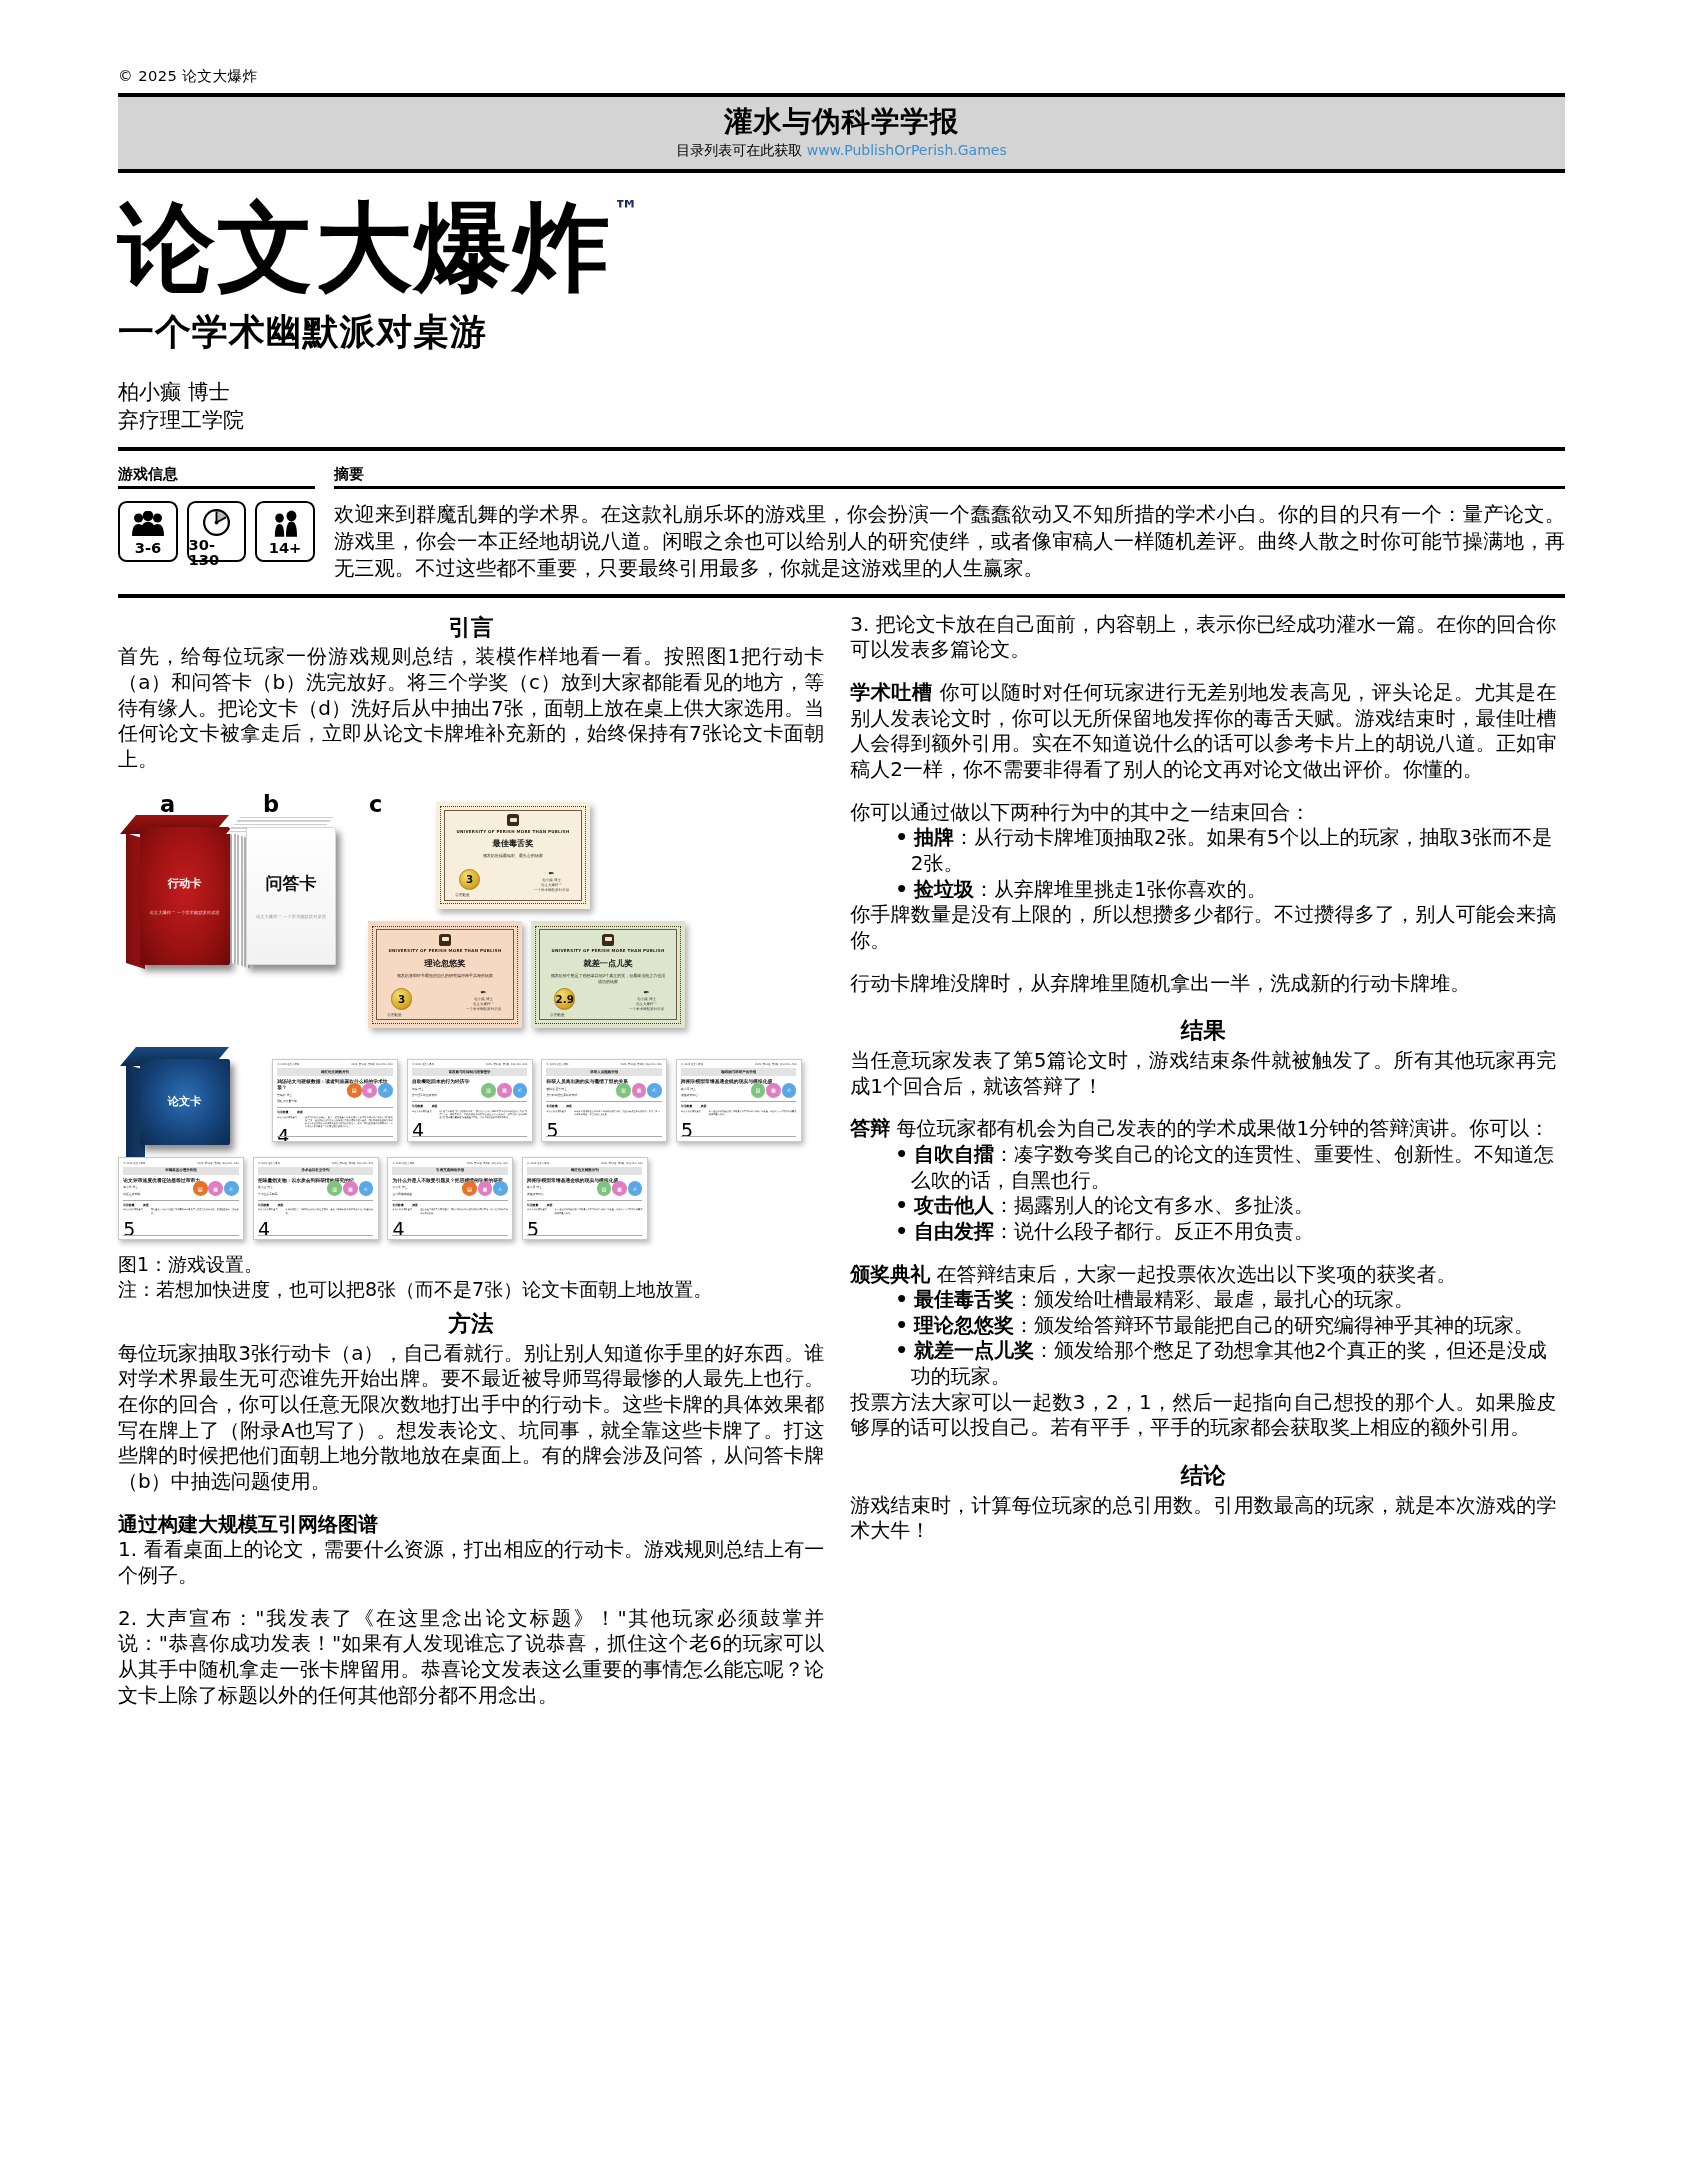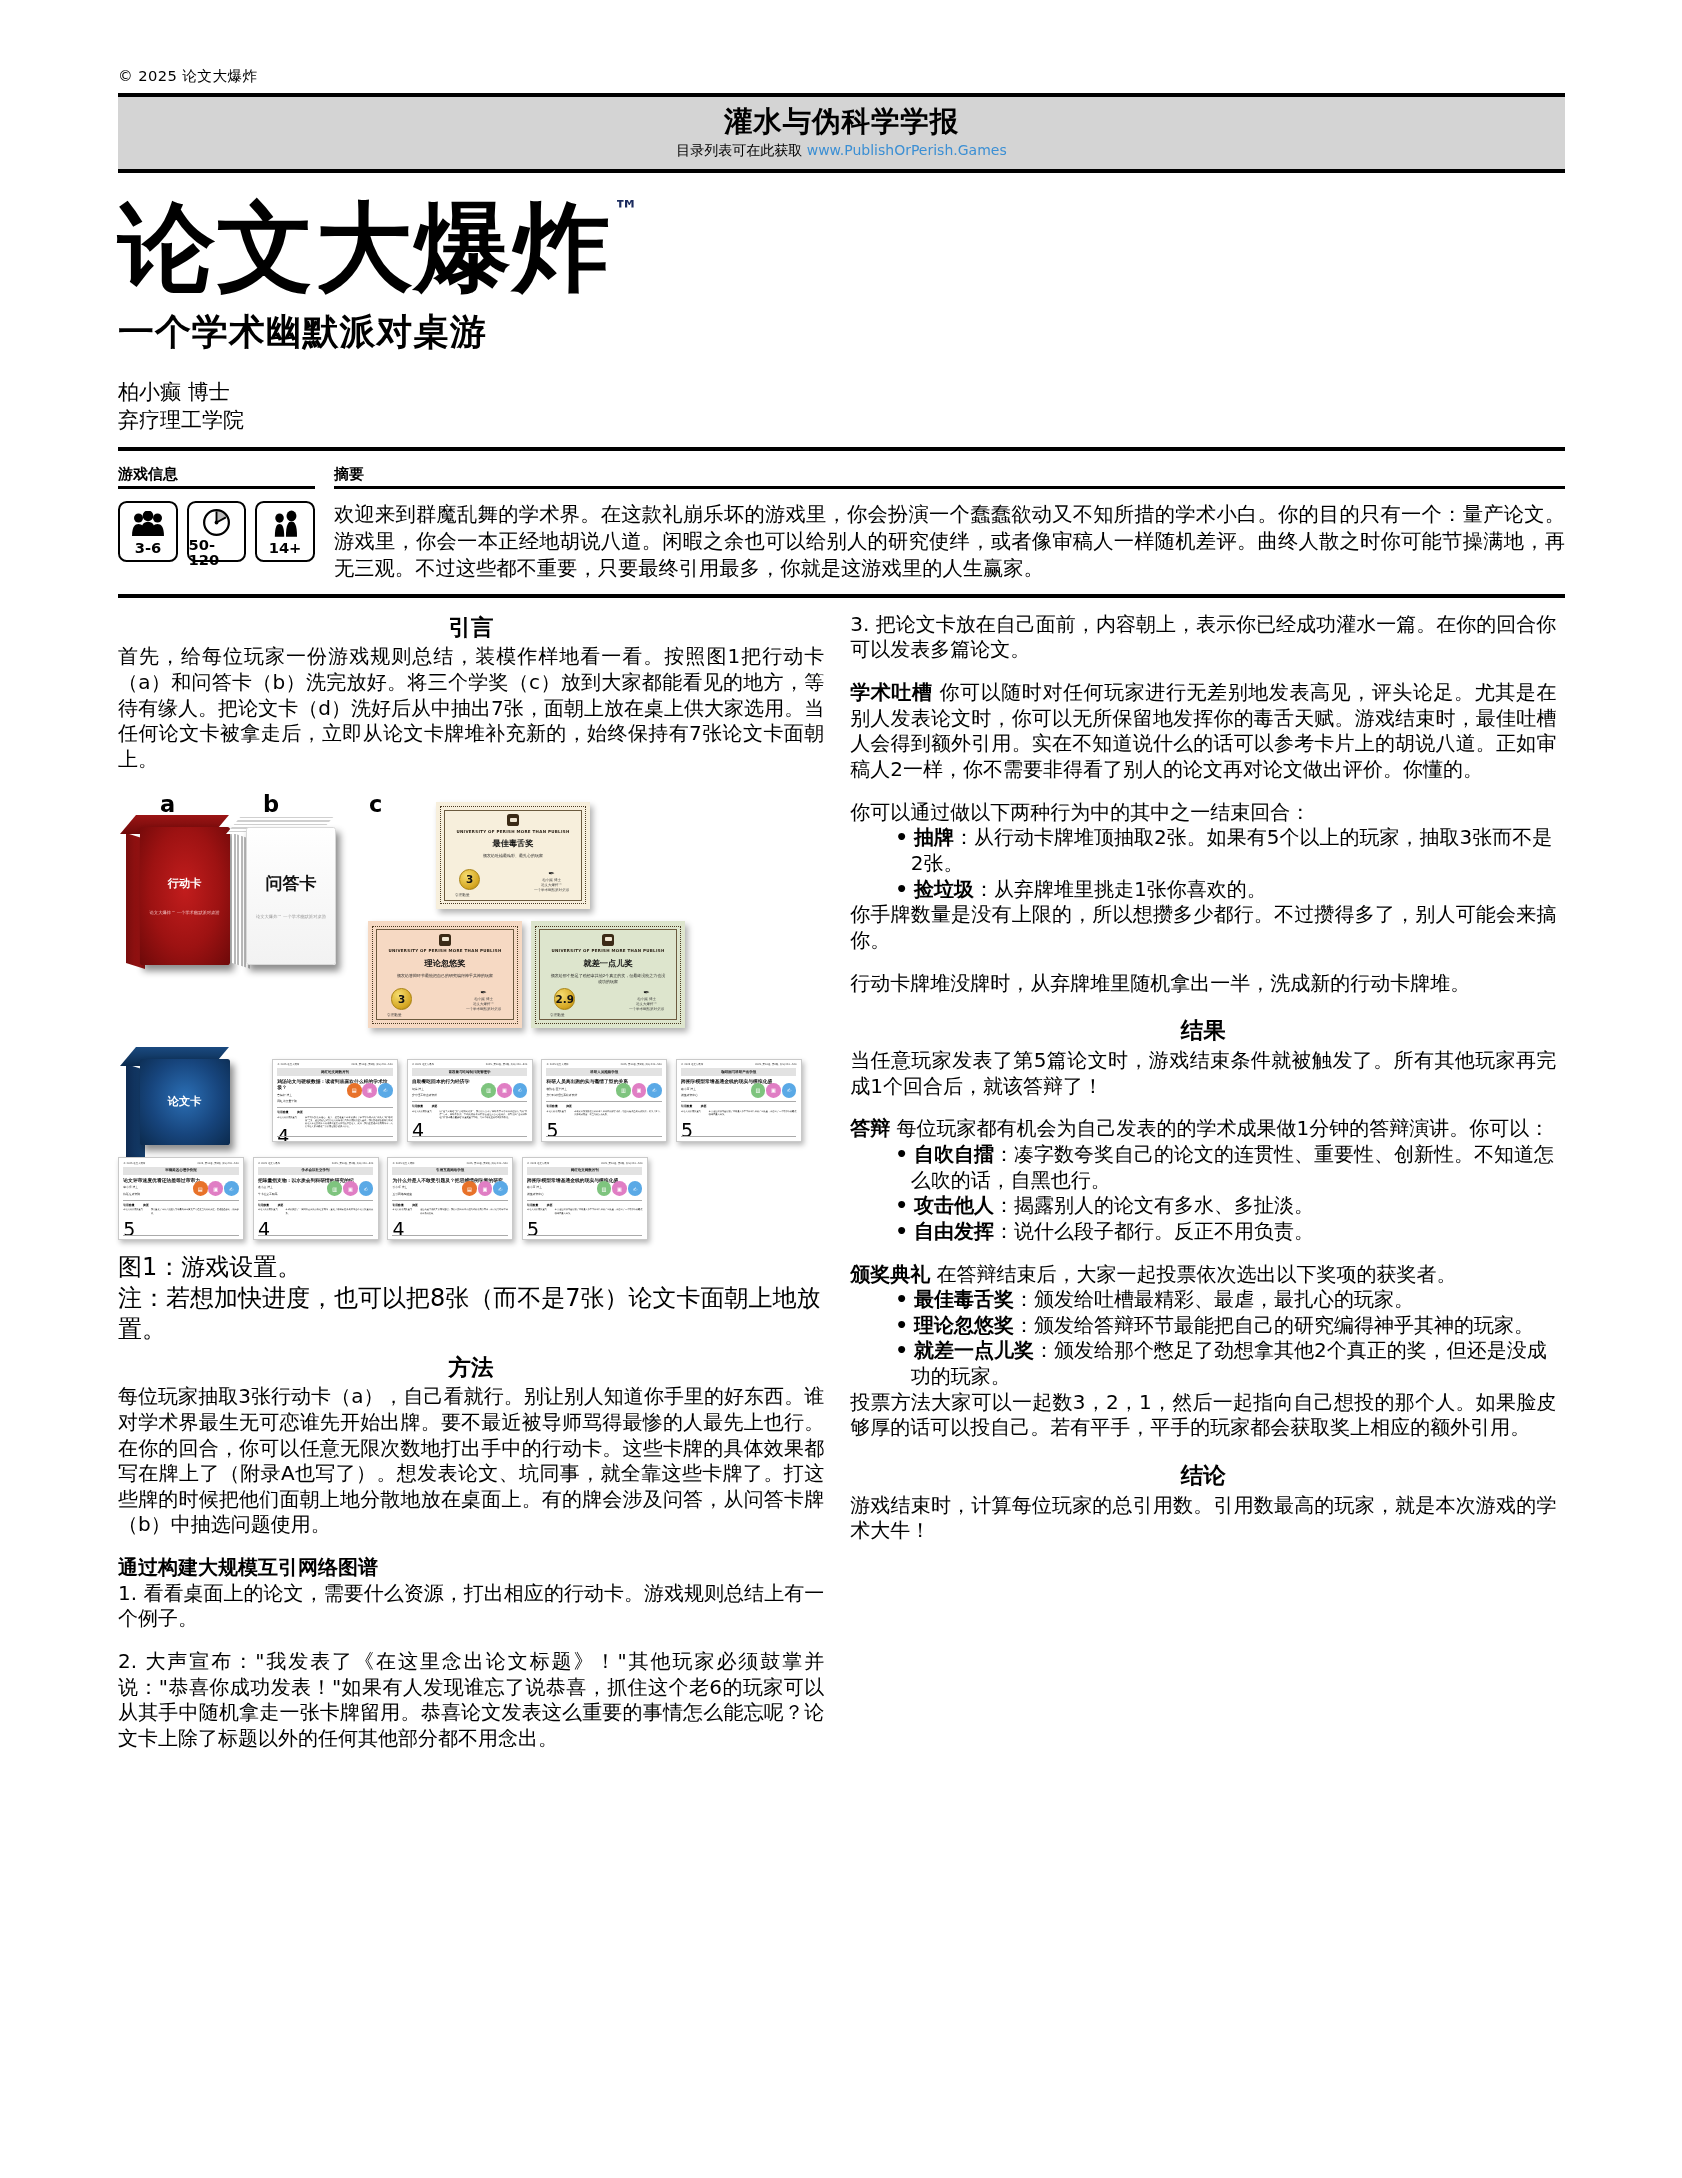--- a/index.html
+++ b/index.html
@@ -151,21 +151,21 @@
   .pc-ic { width:14.7px; height:14.7px; border-radius:50%; display:flex; align-items:center;
     justify-content:center; font-size:5.2px; color:#fff; }
   .pc-hr { border-top:0.4px solid #aaa; margin-top:3.5px; }
   .pc-heads { display:flex; font-size:2.8px; font-weight:700; gap:8.6px; margin-top:1.7px; }
   .pc-body { display:flex; gap:5.2px; margin-top:1.7px; }
   .pc-cites { width:22.5px; font-size:2.2px; color:#222; }
   .pc-num { font-size:19px; font-weight:400; line-height:1; margin-top:8.6px; color:#000; }
   .pc-abs { flex:1; font-size:2.2px; line-height:1.45; color:#222; text-align:justify; }
   .pc-foot { position:absolute; left:4.3px; right:4.3px; bottom:3.5px; border-top:0.4px solid #aaa; }
 
-  .fig-caption { font-size:24px; line-height:1.28; margin-top:12px; }
+  .fig-caption { font-size:19px; line-height:1.28; margin-top:12px; }
 </style>
 </head>
 <body>
 
 <div class="page">
 
   <div class="copyright">© 2025 论文大爆炸</div>
 
   <div class="banner">
     <div class="banner-title">灌水与伪科学学报</div>
@@ -208,21 +208,21 @@
         <div class="icon-box">
           <div class="icon-glyph">
             <svg width="31" height="29" viewBox="0 0 36 34">
               <path d="M18 17 L18 2 A15 15 0 0 1 31 10 Z" fill="#bbb"></path>
               <circle cx="18" cy="17" r="14.5" fill="none" stroke="#000" stroke-width="2.6"></circle>
               <line x1="18" y1="17" x2="18" y2="4" stroke="#000" stroke-width="2.2"></line>
               <line x1="18" y1="17" x2="29" y2="11" stroke="#000" stroke-width="2.2"></line>
               <circle cx="18" cy="17" r="2.2" fill="#000"></circle>
             </svg>
           </div>
-          <div class="icon-val">50-120</div>
+          <div class="icon-val">30-130</div>
         </div>
 
         <div class="icon-box">
           <div class="icon-glyph">
             <svg width="29" height="28" viewBox="0 0 34 32">
               <ellipse cx="10" cy="9" rx="5" ry="5.4" fill="#000"></ellipse>
                 <path d="M4.5 31 C4.5 19 7 16 10 16 C13 16 15.5 19 15.5 31 Z" fill="#000"></path>
               <ellipse cx="24" cy="6.5" rx="5.8" ry="6.2" fill="#000"></ellipse>
                 <path d="M17.5 31 C17.5 16 20.5 13 24 13 C27.5 13 30.5 16 30.5 31 Z" fill="#000"></path>
             </svg>

